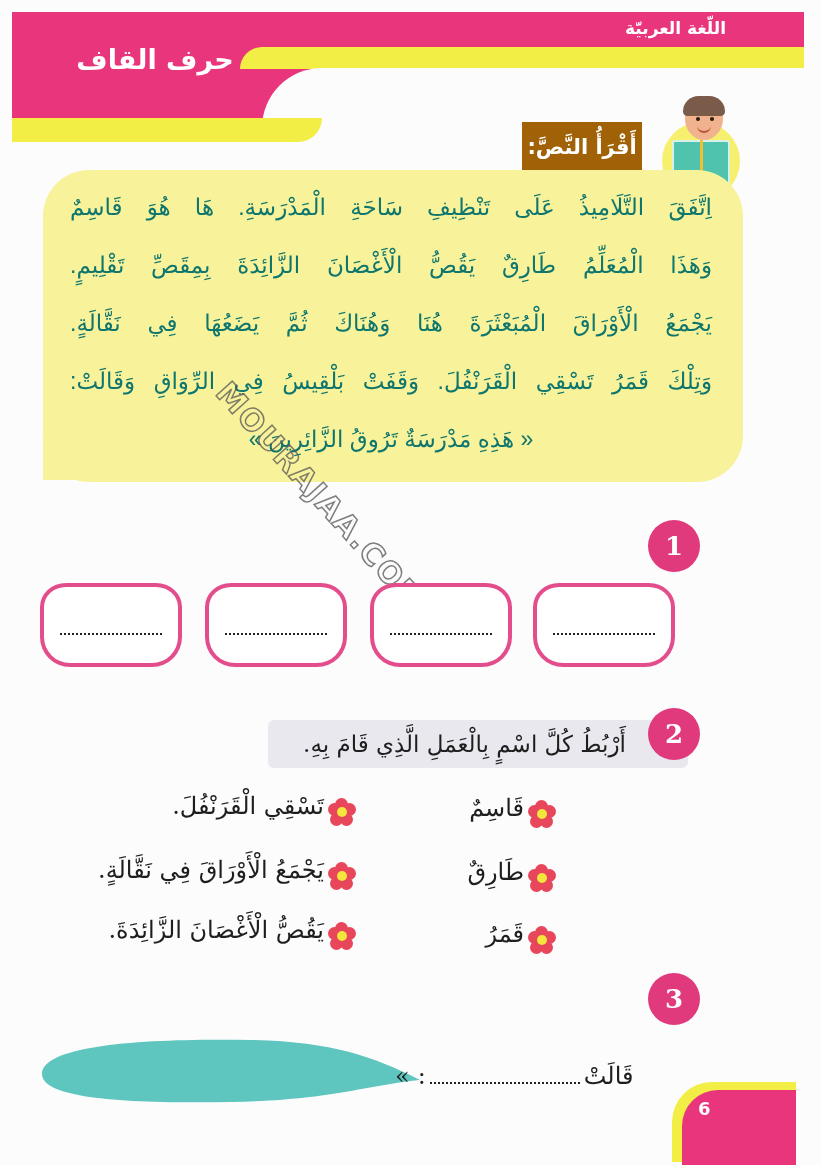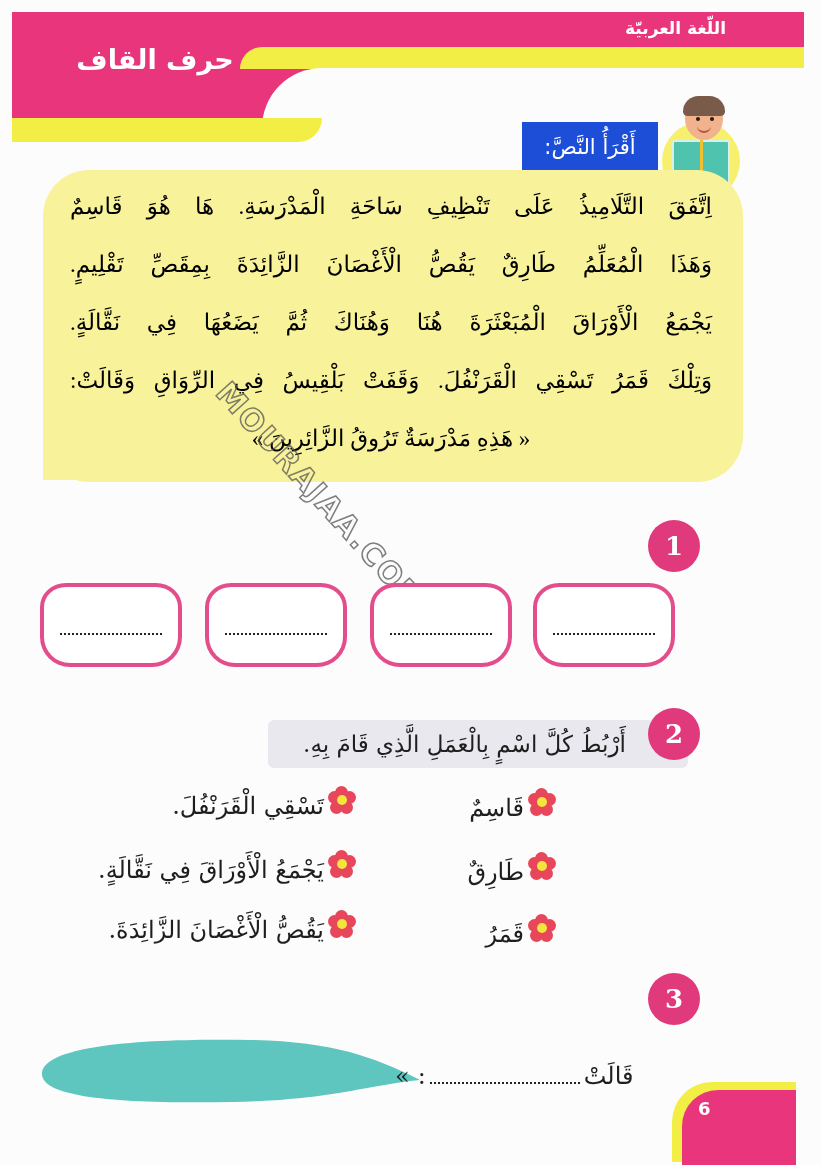--- a/index.html
+++ b/index.html
@@ -10,48 +10,48 @@
 
     
     .header-pink { position: absolute; left: 12px; top: 12px; width: 792px; height: 108px; background: #e9357c; }
     .header-yellow-strip { position: absolute; left: 12px; top: 118px; width: 310px; height: 24px; background: #f3ee45; border-bottom-right-radius: 60px; }
     .header-yellow-band { position: absolute; left: 240px; top: 47px; width: 564px; height: 22px; background: #f3ee45; border-top-left-radius: 60px; }
     .header-white-cut { position: absolute; left: 262px; top: 68px; width: 542px; height: 90px; background: #fdfcfd; border-top-left-radius: 60px; }
     .subject-title { position: absolute; right: 95px; top: 18px; color: #ffffff; font-family: "DejaVu Sans", sans-serif; font-weight: bold; font-size: 17px; direction: rtl; }
     .lesson-title { position: absolute; left: 60px; top: 44px; width: 190px; text-align: center; color: #ffffff; font-family: "DejaVu Sans", sans-serif; font-weight: bold; font-size: 27px; direction: rtl; }
 
     
-    .read-label { position: absolute; left: 522px; top: 122px; width: 136px; height: 50px; background: #1d4ed8; color: #ffffff; font-weight: normal; font-size: 21px; direction: rtl; text-align: center; line-height: 50px; }
+    .read-label { position: absolute; left: 522px; top: 122px; width: 120px; height: 50px; background: #a16207; color: #ffffff; font-weight: bold; font-size: 21px; direction: rtl; text-align: center; line-height: 50px; }
     .kid-circle { position: absolute; left: 662px; top: 122px; width: 78px; height: 78px; border-radius: 50%; background: #f6f06e; }
     .kid-head { position: absolute; left: 685px; top: 98px; width: 38px; height: 42px; border-radius: 50%; background: #f1b38d; }
     .kid-hair { position: absolute; left: 683px; top: 96px; width: 42px; height: 20px; border-radius: 21px 21px 6px 6px; background: #7a5a48; }
     .kid-eye { position: absolute; width: 4px; height: 4px; border-radius: 50%; background: #2a1a10; }
     .kid-smile { position: absolute; left: 697px; top: 126px; width: 14px; height: 7px; border-bottom: 2px solid #b8543e; border-radius: 0 0 8px 8px; }
     .kid-book { position: absolute; left: 672px; top: 140px; width: 58px; height: 50px; background: #4fc3ad; border: 2px solid #d8f0ea; border-radius: 3px; }
     .kid-book-spine { position: absolute; left: 700px; top: 140px; width: 3px; height: 50px; background: #f0c030; }
 
     
     .passage { position: absolute; left: 43px; top: 170px; width: 700px; height: 312px; background: #f8f29a; border-radius: 46px; }
     .passage-tail { position: absolute; left: 43px; top: 440px; width: 40px; height: 40px; background: #f8f29a; }
-    .passage-text { position: absolute; left: 70px; top: 178px; width: 642px; direction: rtl; text-align: justify; font-family: Liberation Serif, serif; font-size: 23px; line-height: 58px; color: #000000; }
+    .passage-text { position: absolute; left: 70px; top: 178px; width: 642px; direction: rtl; text-align: justify; font-family: Liberation Sans, sans-serif; font-size: 23px; line-height: 58px; color: #0f766e; }
     .passage-line { display: block; text-align-last: justify; white-space: nowrap; }
     .passage-line.last { text-align: left; text-align-last: center; }
 
     .watermark { position: absolute; left: 235px; top: 375px; transform: rotate(48deg); transform-origin: left top; font-family: "DejaVu Sans", sans-serif; font-weight: bold; font-size: 30px; letter-spacing: 2px; color: transparent; -webkit-text-stroke: 1.5px #555; opacity: 0.75; }
 
     
     .ex-bar { position: absolute; height: 48px; background: #e9e8ee; border-radius: 6px; direction: rtl; font-family: "DejaVu Serif", serif; font-size: 23px; line-height: 48px; padding-right: 62px; padding-left: 16px; white-space: nowrap; color: #1e1e1e; }
     .ex-num { position: absolute; width: 52px; height: 52px; border-radius: 50%; background: #e03a7d; color: #ffffff; font-family: "DejaVu Serif", serif; font-weight: bold; font-size: 26px; text-align: center; line-height: 52px; }
 
     
     .card { position: absolute; top: 583px; width: 142px; height: 84px; border: 4px solid #e44d8c; border-radius: 26px 26px 30px 30px / 24px 24px 30px 30px; background: #ffffff; }
     .card-dots { position: absolute; left: 16px; right: 16px; top: 46px; border-bottom: 2px dotted #222; }
 
     
-    .match-item { position: absolute; direction: rtl; font-family: "DejaVu Serif", serif; font-size: 24px; white-space: nowrap; height: 40px; line-height: 40px; color: #1e1e1e; display: flex; align-items: flex-start; gap: 4px; }
+    .match-item { position: absolute; direction: rtl; font-family: "DejaVu Serif", serif; font-size: 24px; white-space: nowrap; height: 40px; line-height: 40px; color: #1e1e1e; display: flex; align-items: flex-end; gap: 4px; }
     .flower { position: relative; width: 28px; height: 28px; flex: none; }
     .flower .petal { position: absolute; width: 13px; height: 13px; border-radius: 50%; background: #e8465a; }
     .flower .center { position: absolute; left: 9px; top: 9px; width: 10px; height: 10px; border-radius: 50%; background: #f2e53c; }
 
     
     .said-line { position: absolute; left: 395px; top: 1062px; direction: rtl; font-family: "DejaVu Serif", serif; font-size: 24px; white-space: nowrap; color: #1e1e1e; display: flex; align-items: baseline; }
     .said-dots { display: inline-block; width: 150px; border-bottom: 2px dotted #222; margin: 0 4px; }
     .speech-shape { position: absolute; left: 32px; top: 1036px; }
     .speech-text { position: absolute; left: 55px; top: 1042px; width: 320px; direction: rtl; text-align: center; font-family: "DejaVu Serif", serif; font-size: 23px; line-height: 48px; color: #1e1e1e; }
 

